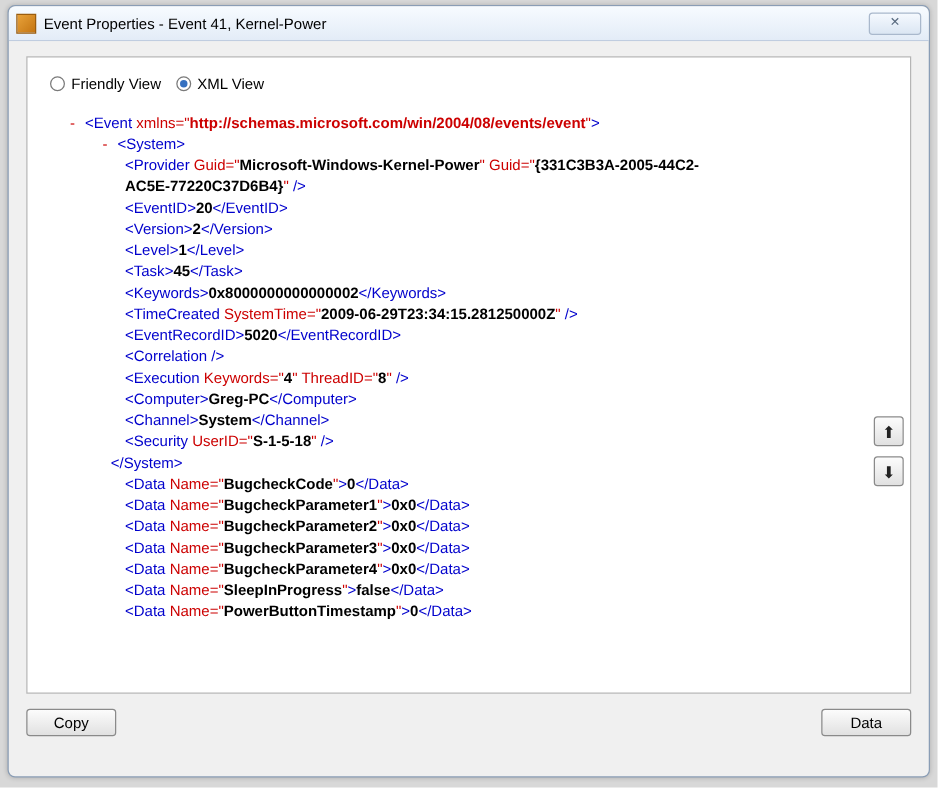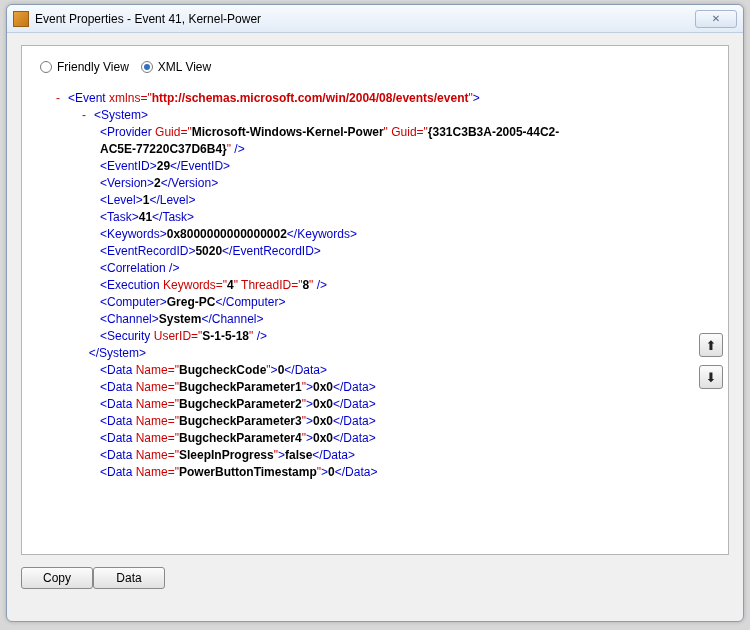--- a/index.html
+++ b/index.html
@@ -104,21 +104,21 @@
     }
     .i1 { padding-left: 16px; }
     .i2 { padding-left: 42px; }
     .i3 { padding-left: 60px; }
     .tg { color: #0000cc; } 
     .at { color: #cc0000; } 
     .av { color: #000; font-weight: bold; } 
     .tx { color: #000; font-weight: bold; } 
     .minus { color: #cc0000; display: inline-block; width: 12px; }
     .btnbar {
-      display: flex; justify-content: flex-start;
+      display: flex; justify-content: space-between;
       margin-top: 12px;
     }
     .btn {
       min-width: 72px; padding: 3px 12px;
       border: 1px solid #8a8a8a;
       border-radius: 3px;
       background: linear-gradient(to bottom,#fcfcfc,#e1e1e1);
       cursor: pointer; text-align: center;
     }
     .navbtns {
@@ -157,25 +157,26 @@
           <span class="dot"></span>
           <span>XML View</span>
         </div>
       </div>
 
       <div class="xmlbox">
         <div class="i1"><span class="minus">-</span><span class="tg">&lt;<span>Event</span></span> <span class="at">xmlns</span><span class="at">="</span><span class="av" style="color:#cc0000">http://schemas.microsoft.com/win/2004/08/events/event</span><span class="at">"</span><span class="tg">&gt;</span></div>
         <div class="i2"><span class="minus">-</span><span class="tg">&lt;<span>System</span>&gt;</span></div>
         <div class="i3"><span class="tg">&lt;<span>Provider</span></span> <span class="at">Guid</span><span class="at">="</span><span class="av">Microsoft-Windows-Kernel-Power</span><span class="at">"</span> <span class="at">Guid</span><span class="at">="</span><span class="av">{331C3B3A-2005-44C2-</span></div>
         <div class="i3"><span class="av">AC5E-77220C37D6B4}</span><span class="at">"</span> <span class="tg">/&gt;</span></div>
-        <div class="i3"><span class="tg">&lt;<span>EventID</span>&gt;</span><span class="tx">29</span><span class="tg">&lt;/<span>EventID</span>&gt;</span></div>
+        <div class="i3"><span class="tg">&lt;<span>EventID</span>&gt;</span><span class="tx">20</span><span class="tg">&lt;/<span>EventID</span>&gt;</span></div>
         <div class="i3"><span class="tg">&lt;<span>Version</span>&gt;</span><span class="tx">2</span><span class="tg">&lt;/<span>Version</span>&gt;</span></div>
         <div class="i3"><span class="tg">&lt;<span>Level</span>&gt;</span><span class="tx">1</span><span class="tg">&lt;/<span>Level</span>&gt;</span></div>
-        <div class="i3"><span class="tg">&lt;<span>Task</span>&gt;</span><span class="tx">41</span><span class="tg">&lt;/<span>Task</span>&gt;</span></div>
+        <div class="i3"><span class="tg">&lt;<span>Task</span>&gt;</span><span class="tx">45</span><span class="tg">&lt;/<span>Task</span>&gt;</span></div>
         <div class="i3"><span class="tg">&lt;<span>Keywords</span>&gt;</span><span class="tx">0x8000000000000002</span><span class="tg">&lt;/<span>Keywords</span>&gt;</span></div>
+        <div class="i3"><span class="tg">&lt;<span>TimeCreated</span></span> <span class="at">SystemTime</span><span class="at">="</span><span class="av">2009-06-29T23:34:15.281250000Z</span><span class="at">"</span> <span class="tg">/&gt;</span></div>
         <div class="i3"><span class="tg">&lt;<span>EventRecordID</span>&gt;</span><span class="tx">5020</span><span class="tg">&lt;/<span>EventRecordID</span>&gt;</span></div>
         <div class="i3"><span class="tg">&lt;<span>Correlation</span> /&gt;</span></div>
         <div class="i3"><span class="tg">&lt;<span>Execution</span></span> <span class="at">Keywords</span><span class="at">="</span><span class="av">4</span><span class="at">"</span> <span class="at">ThreadID</span><span class="at">="</span><span class="av">8</span><span class="at">"</span> <span class="tg">/&gt;</span></div>
         <div class="i3"><span class="tg">&lt;<span>Computer</span>&gt;</span><span class="tx">Greg-PC</span><span class="tg">&lt;/<span>Computer</span>&gt;</span></div>
         <div class="i3"><span class="tg">&lt;<span>Channel</span>&gt;</span><span class="tx">System</span><span class="tg">&lt;/<span>Channel</span>&gt;</span></div>
         <div class="i3"><span class="tg">&lt;<span>Security</span></span> <span class="at">UserID</span><span class="at">="</span><span class="av">S-1-5-18</span><span class="at">"</span> <span class="tg">/&gt;</span></div>
         <div class="i2">&nbsp;&nbsp;<span class="tg">&lt;/<span>System</span>&gt;</span></div>
         <div id="eventdata-items">
             <div class="i3"><span class="tg">&lt;Data</span> <span class="at">Name="</span><span class="av">BugcheckCode</span><span class="at">"</span><span class="tg">&gt;</span><span class="tx">0</span><span class="tg">&lt;/Data&gt;</span></div>
             <div class="i3"><span class="tg">&lt;Data</span> <span class="at">Name="</span><span class="av">BugcheckParameter1</span><span class="at">"</span><span class="tg">&gt;</span><span class="tx">0x0</span><span class="tg">&lt;/Data&gt;</span></div>

